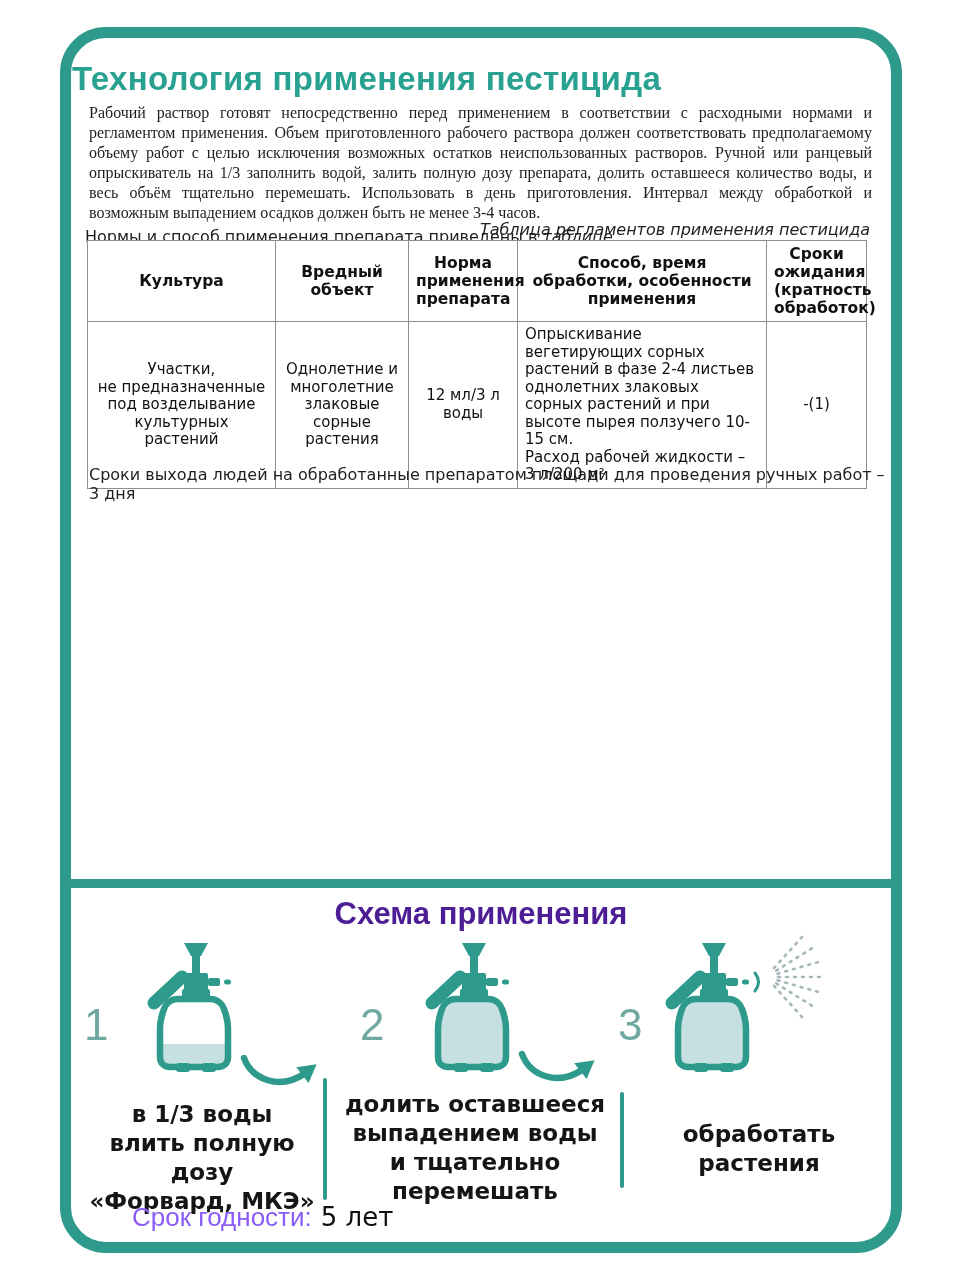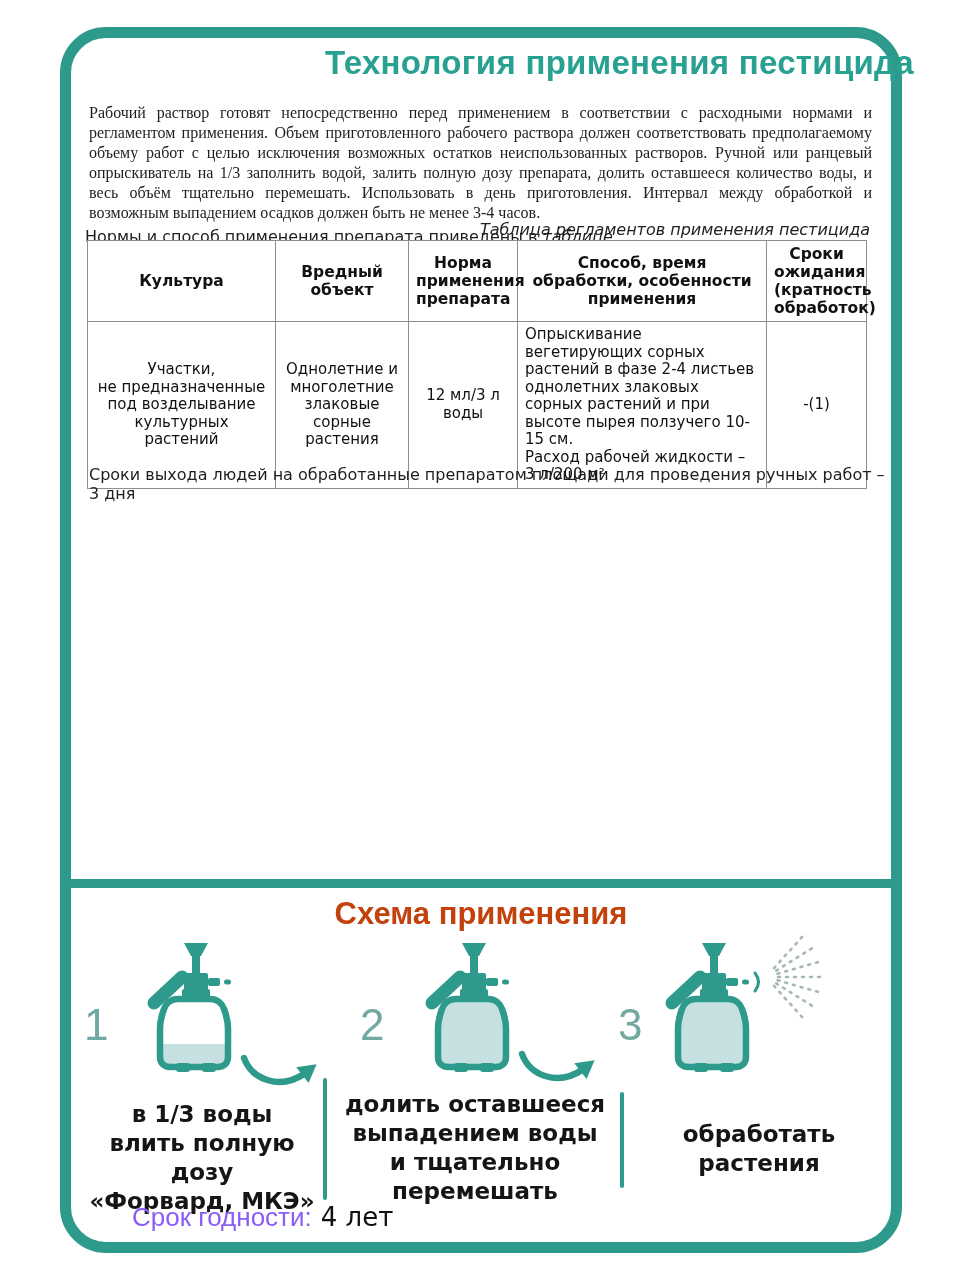--- a/index.html
+++ b/index.html
@@ -1,39 +1,39 @@
 <!DOCTYPE html>
 <html><head>
 <meta charset="utf-8">
 <style>
   html,body{margin:0;padding:0;background:#ffffff;}
   .page{position:relative;width:960px;height:1280px;background:#ffffff;overflow:hidden;
         font-family:"DejaVu Sans","Liberation Sans",sans-serif;color:#1e1e1e;}
   .frame{position:absolute;left:60px;top:27px;width:842px;height:1226px;box-sizing:border-box;
          border:11px solid #2d9a8b;border-radius:46px;}
-  .main-title{position:absolute;left:72px;top:44px;width:842px;margin:0;text-align:right;
+  .main-title{position:absolute;left:72px;top:60px;width:842px;margin:0;text-align:left;
               font-family:"Liberation Sans",sans-serif;font-size:33px;font-weight:bold;
               color:#28a191;letter-spacing:.3px;}
   .intro-wrap{position:absolute;left:85px;top:99px;width:791px;}
   .intro-par{margin:4px;font-size:16px;line-height:20px;text-align:justify;font-family:Liberation Serif, serif;}
   .norms-line{margin:0;font-size:16px;line-height:20px;}
   .it{font-style:italic;}
   .table-caption{position:absolute;top:220px;right:90px;font-size:16px;font-style:italic;color:#222;}
   table.reg-table{position:absolute;left:87px;top:240px;width:779px;border-collapse:collapse;
                   table-layout:fixed;background:#fff;}
   .reg-table th,.reg-table td{border:1px solid #8e8e8e;box-sizing:border-box;vertical-align:middle;
                   padding:4px 7px;color:#111;}
   .reg-table th{font-size:15.5px;font-weight:bold;text-align:center;height:78px;line-height:18px;}
   .reg-table td{font-size:15px;text-align:center;height:133px;line-height:17.5px;}
   .reg-table td.left{text-align:left;}
   .preline{white-space:pre-line;}
   .note{position:absolute;left:85px;top:461px;width:800px;margin:4px;font-size:16px;}
   .divider{position:absolute;left:64px;top:879px;width:834px;height:9px;background:#2d9a8b;}
   .scheme-title{position:absolute;left:72px;top:896px;width:818px;margin:0;text-align:center;
-                font-family:"Liberation Sans",sans-serif;font-size:31px;font-weight:bold;color:#c2410c;}
+                font-family:"Liberation Sans",sans-serif;font-size:31px;font-weight:bold;color:#4c1d95;}
   .step-number{position:absolute;font-family:"Liberation Sans",sans-serif;font-size:44px;
                font-weight:400;color:#6fa9a1;}
   .n1{left:84px;top:1000px;} .n2{left:360px;top:1000px;} .n3{left:618px;top:1000px;}
   .sprayer{position:absolute;width:104px;height:132px;}
   .s1{left:142px;top:941px;} .s2{left:420px;top:941px;} .s3{left:660px;top:941px;}
   .arrow{position:absolute;width:92px;height:46px;}
   .a1{left:240px;top:1050px;} .a2{left:518px;top:1046px;}
   .mist{position:absolute;left:760px;top:930px;width:72px;height:96px;}
   .vline{position:absolute;width:4px;background:#2d9a8b;border-radius:2px;}
   .v1{left:323px;top:1078px;height:122px;} .v2{left:620px;top:1092px;height:96px;}
@@ -207,16 +207,16 @@
 влить полную дозу
 «Форвард, МКЭ»</p>
   <p class="caption c2">долить оставшееся
 выпадением воды
 и тщательно
 перемешать</p>
   <p class="caption c3">обработать
 растения</p>
 
   <p class="footer-line">
-    <span class="footer-label">Срок годности:</span><span class="footer-value">4 лет</span>
+    <span class="footer-label">Срок годности:</span><span class="footer-value">5 лет</span>
   </p>
 
 </div>
 
 </body></html>

